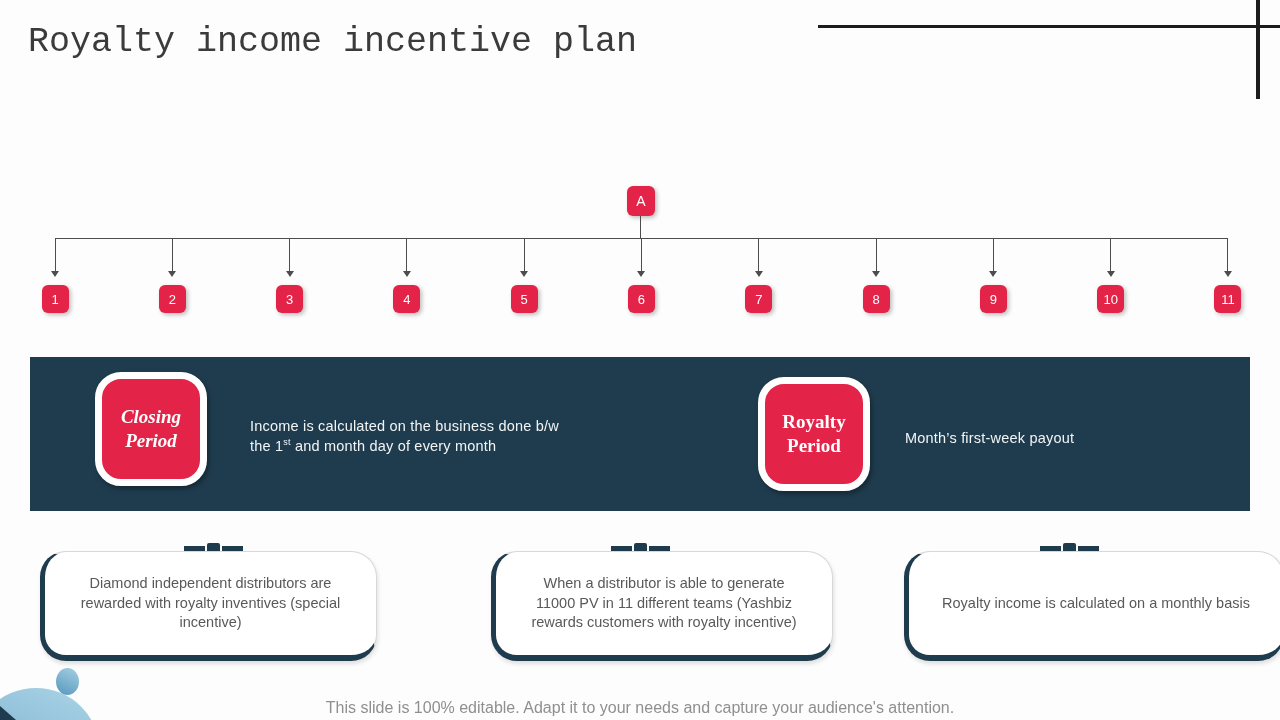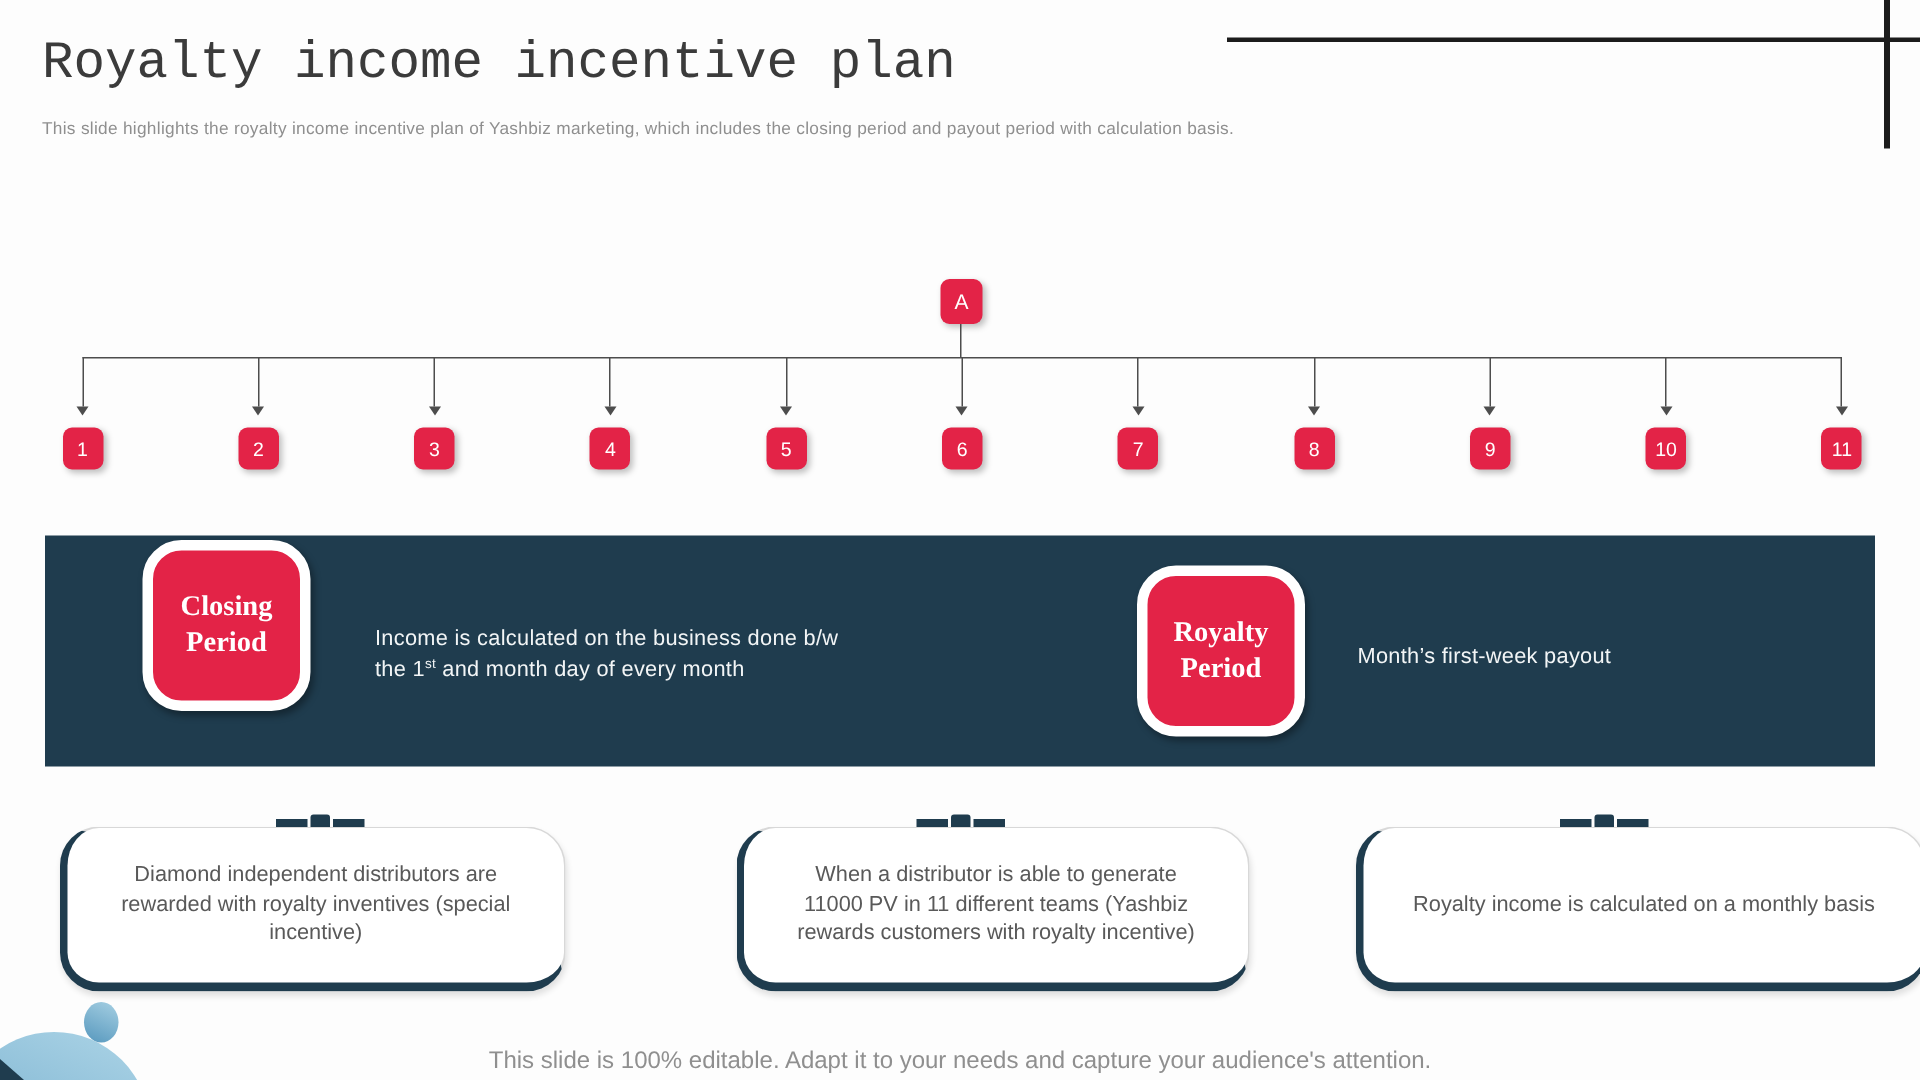--- a/index.html
+++ b/index.html
@@ -62,21 +62,21 @@
   .period-card{
     position:absolute; width:112px; height:114px; box-sizing:border-box;
     background:#e32347; border:7px solid #ffffff; border-radius:26px;
     display:flex; align-items:center; justify-content:center; text-align:center;
     box-shadow:2px 3px 5px rgba(0,0,0,.35);
   }
   .period-card .pc-text{
     font-family:"Liberation Serif", serif; font-weight:bold; font-size:19px;
     color:#fff; line-height:1.25;
   }
-  .period-card.closing{left:95px; top:360px;}
+  .period-card.closing{left:95px; top:372px;font-style:italic;}
   .period-card.payout{left:758px; top:377px;}
   .band-desc{position:absolute; color:#f2f5f6; font-size:14.5px; line-height:1.4; letter-spacing:.2px;}
   .band-desc.closing{left:250px; top:416px; width:320px;}
   .band-desc.payout{left:905px; top:428px; width:320px;}
   .band-desc sup{font-size:9px;}
 
   
   .card{
     position:absolute; top:551px; height:110px; box-sizing:border-box;
     background:#ffffff; border-radius:26px;
@@ -117,21 +117,20 @@
 </style>
 </head>
 <body>
 
 <div class="slide">
 
   <div class="deco-h"></div>
   <div class="deco-v"></div>
 
   <div class="title">Royalty income incentive plan</div>
-  <div class="subtitle">This slide highlights the royalty income incentive plan of Yashbiz marketing, which includes the closing period and payout period with calculation basis.</div>
 
 
   <div class="root-box">A</div>
   <div class="root-stem"></div>
   <div class="h-line"></div>
   <div class="tree-cols" id="tree-columns">
       <div class="tree-col">
         <div class="arrow-line"></div>
         <div class="arrow-head"></div>
         <div class="num-box">1</div>

